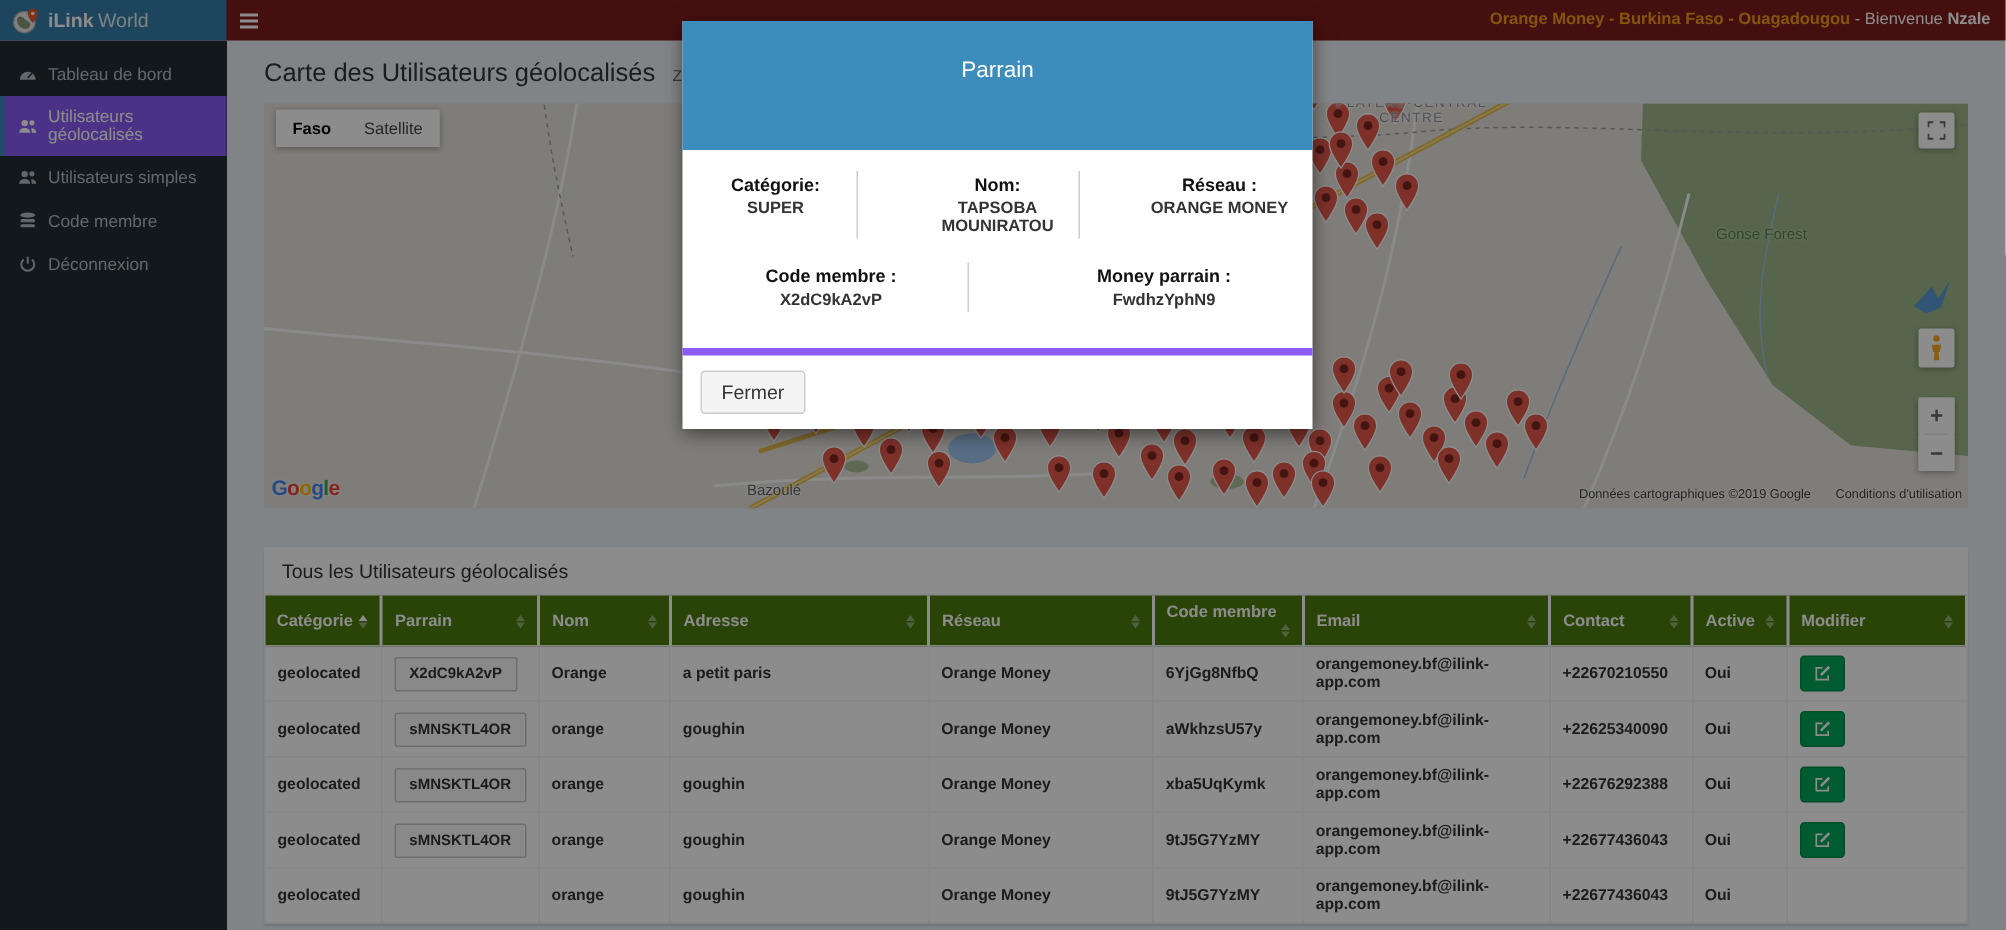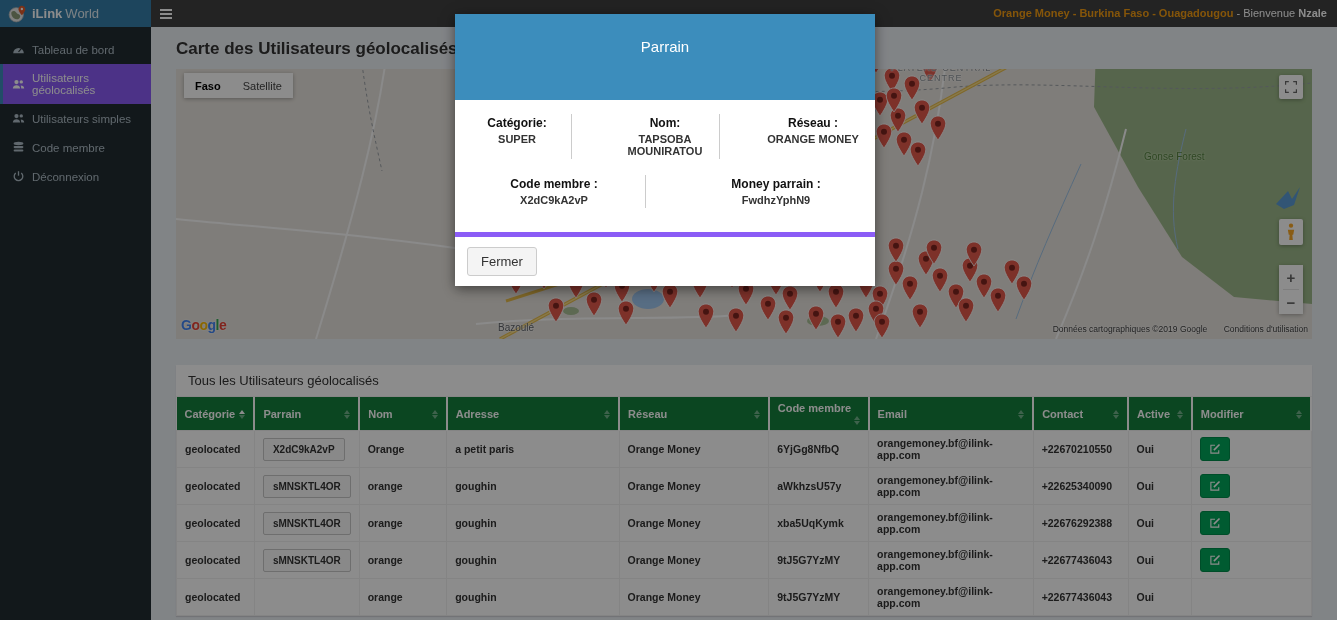--- a/index.html
+++ b/index.html
@@ -1,20 +1,20 @@
 <!DOCTYPE html>
 <html><head>
 <meta charset="utf-8">
 <style>
   html,body{margin:0;padding:0;width:1337px;height:620px;overflow:hidden;
     font-family:"Liberation Sans","DejaVu Sans",sans-serif;background:#ecf0f5;}
   *{box-sizing:border-box;}
 
   
-  .navbar{position:fixed;top:0;left:0;right:0;height:27px;background:#404040;z-index:10;}
+  .navbar{position:fixed;top:0;left:0;right:0;height:27px;background:#7f1d1d;z-index:10;}
   .brand{position:absolute;left:0;top:0;width:151px;height:27px;background:#367fa9;
     display:flex;align-items:center;gap:6px;padding-left:8px;color:#fff;font-size:13px;}
   .brand .b1{font-weight:bold;}
   .brand .b2{font-weight:normal;color:rgba(255,255,255,.85);margin-left:3px;}
   .hamburger{position:absolute;left:151px;top:0;width:30px;height:27px;display:flex;
     flex-direction:column;justify-content:center;align-items:center;gap:2px;cursor:pointer;}
   .hamburger i{display:block;width:12px;height:2px;background:#fff;}
   .nav-user{position:absolute;right:10px;top:0;height:27px;line-height:27px;font-size:11px;color:#fff;}
   .nav-user .org{color:#f39c12;font-weight:bold;}
   .nav-user .wn{font-weight:bold;}
@@ -22,21 +22,21 @@
   
   .sidebar{position:fixed;top:27px;left:0;bottom:0;width:151px;background:#222d32;z-index:9;padding-top:8px;}
   .side-item{display:flex;align-items:center;gap:7px;padding:8px 9px;font-size:11.5px;color:#b0bec8;
     border-left:3px solid transparent;cursor:pointer;}
   .side-item svg{flex:0 0 auto;}
   .side-item.active{background:#8b5cf6;color:#fff;border-left-color:#3c8dbc;}
 
   
   .content{margin-left:151px;margin-top:27px;padding:8px 25px 0 25px;}
   .page-header{margin:4px 0 10px 0;}
-  .page-title{display:inline;font-size:17px;font-weight:bold;color:#333;}
+  .page-title{display:inline;font-size:17px;font-weight:normal;color:#333;}
   .page-sub{font-size:10.5px;color:#666;margin-left:7px;}
 
   
   .map-box{position:relative;width:1136px;height:270px;background:#e8e4de;overflow:hidden;}
   .map-layer{position:absolute;left:0;top:0;}
   .markers{position:absolute;inset:0;}
   .marker{position:absolute;width:17px;height:26px;transform:translate(-50%,-100%);cursor:pointer;}
   .map-label{position:absolute;color:#8e9499;font-size:9px;letter-spacing:1px;text-align:center;
     text-shadow:0 0 2px #fff,0 0 2px #fff;white-space:nowrap;}
   .town-label{position:absolute;color:#5f6368;font-size:10px;text-shadow:0 0 2px #fff,0 0 2px #fff;}
@@ -68,21 +68,21 @@
   .tctrl{display:flex;justify-content:space-between;align-items:center;padding:8px 12px 10px 12px;
     font-size:11px;font-weight:bold;color:#333;}
   .show-wrap{display:flex;align-items:center;gap:6px;}
   .fake-select{display:inline-flex;align-items:stretch;border:1px solid #8a8a8a;background:#fff;cursor:pointer;}
   .fake-select .num{padding:2px 12px;font-size:11px;font-weight:normal;color:#222;}
   .fake-select .chev{border-left:1px solid #8a8a8a;width:18px;display:flex;align-items:center;
     justify-content:center;color:#444;font-size:8px;background:#f3f3f3;}
   .search-wrap{display:flex;align-items:center;gap:5px;}
   .search-wrap input{width:150px;height:18px;border:1px solid #8a8a8a;background:#fff;font-family:inherit;}
   table.dt{width:100%;border-collapse:collapse;margin:0;}
-  table.dt th{background:#15803d;color:#fff;font-size:11px;text-align:left;padding:5px 8px;
+  table.dt th{background:#4d7c0f;color:#fff;font-size:11px;text-align:left;padding:5px 8px;
     border-right:2px solid #fff;cursor:pointer;white-space:nowrap;}
   table.dt th .sorts{float:right;display:inline-flex;flex-direction:column;gap:1px;margin-top:2px;margin-left:4px;}
   .tu{width:0;height:0;border-left:3px solid transparent;border-right:3px solid transparent;
     border-bottom:4px solid rgba(255,255,255,.4);}
   .td{width:0;height:0;border-left:3px solid transparent;border-right:3px solid transparent;
     border-top:4px solid rgba(255,255,255,.4);}
   th.sorted .tu{border-bottom-color:#fff;}
   table.dt td{font-size:10.5px;font-weight:bold;color:#333;padding:6px 8px;border:1px solid #f0f0f0;
     vertical-align:middle;}
   .parrain-btn{border:1px solid #c8c8c8;background:#fafafa;border-radius:2px;padding:5px 9px;min-width:74px;

